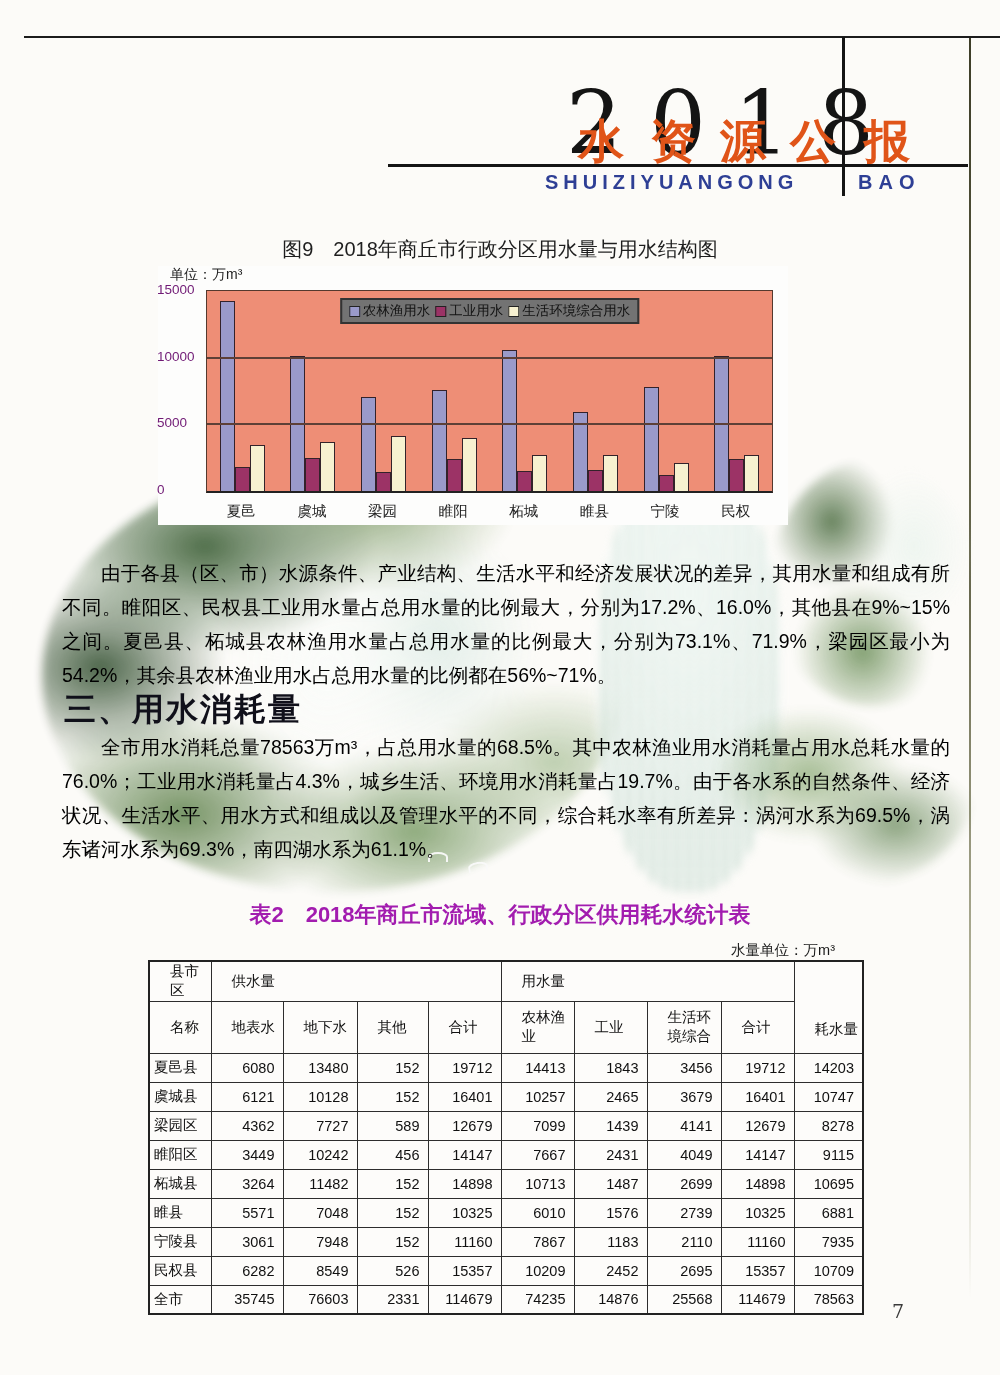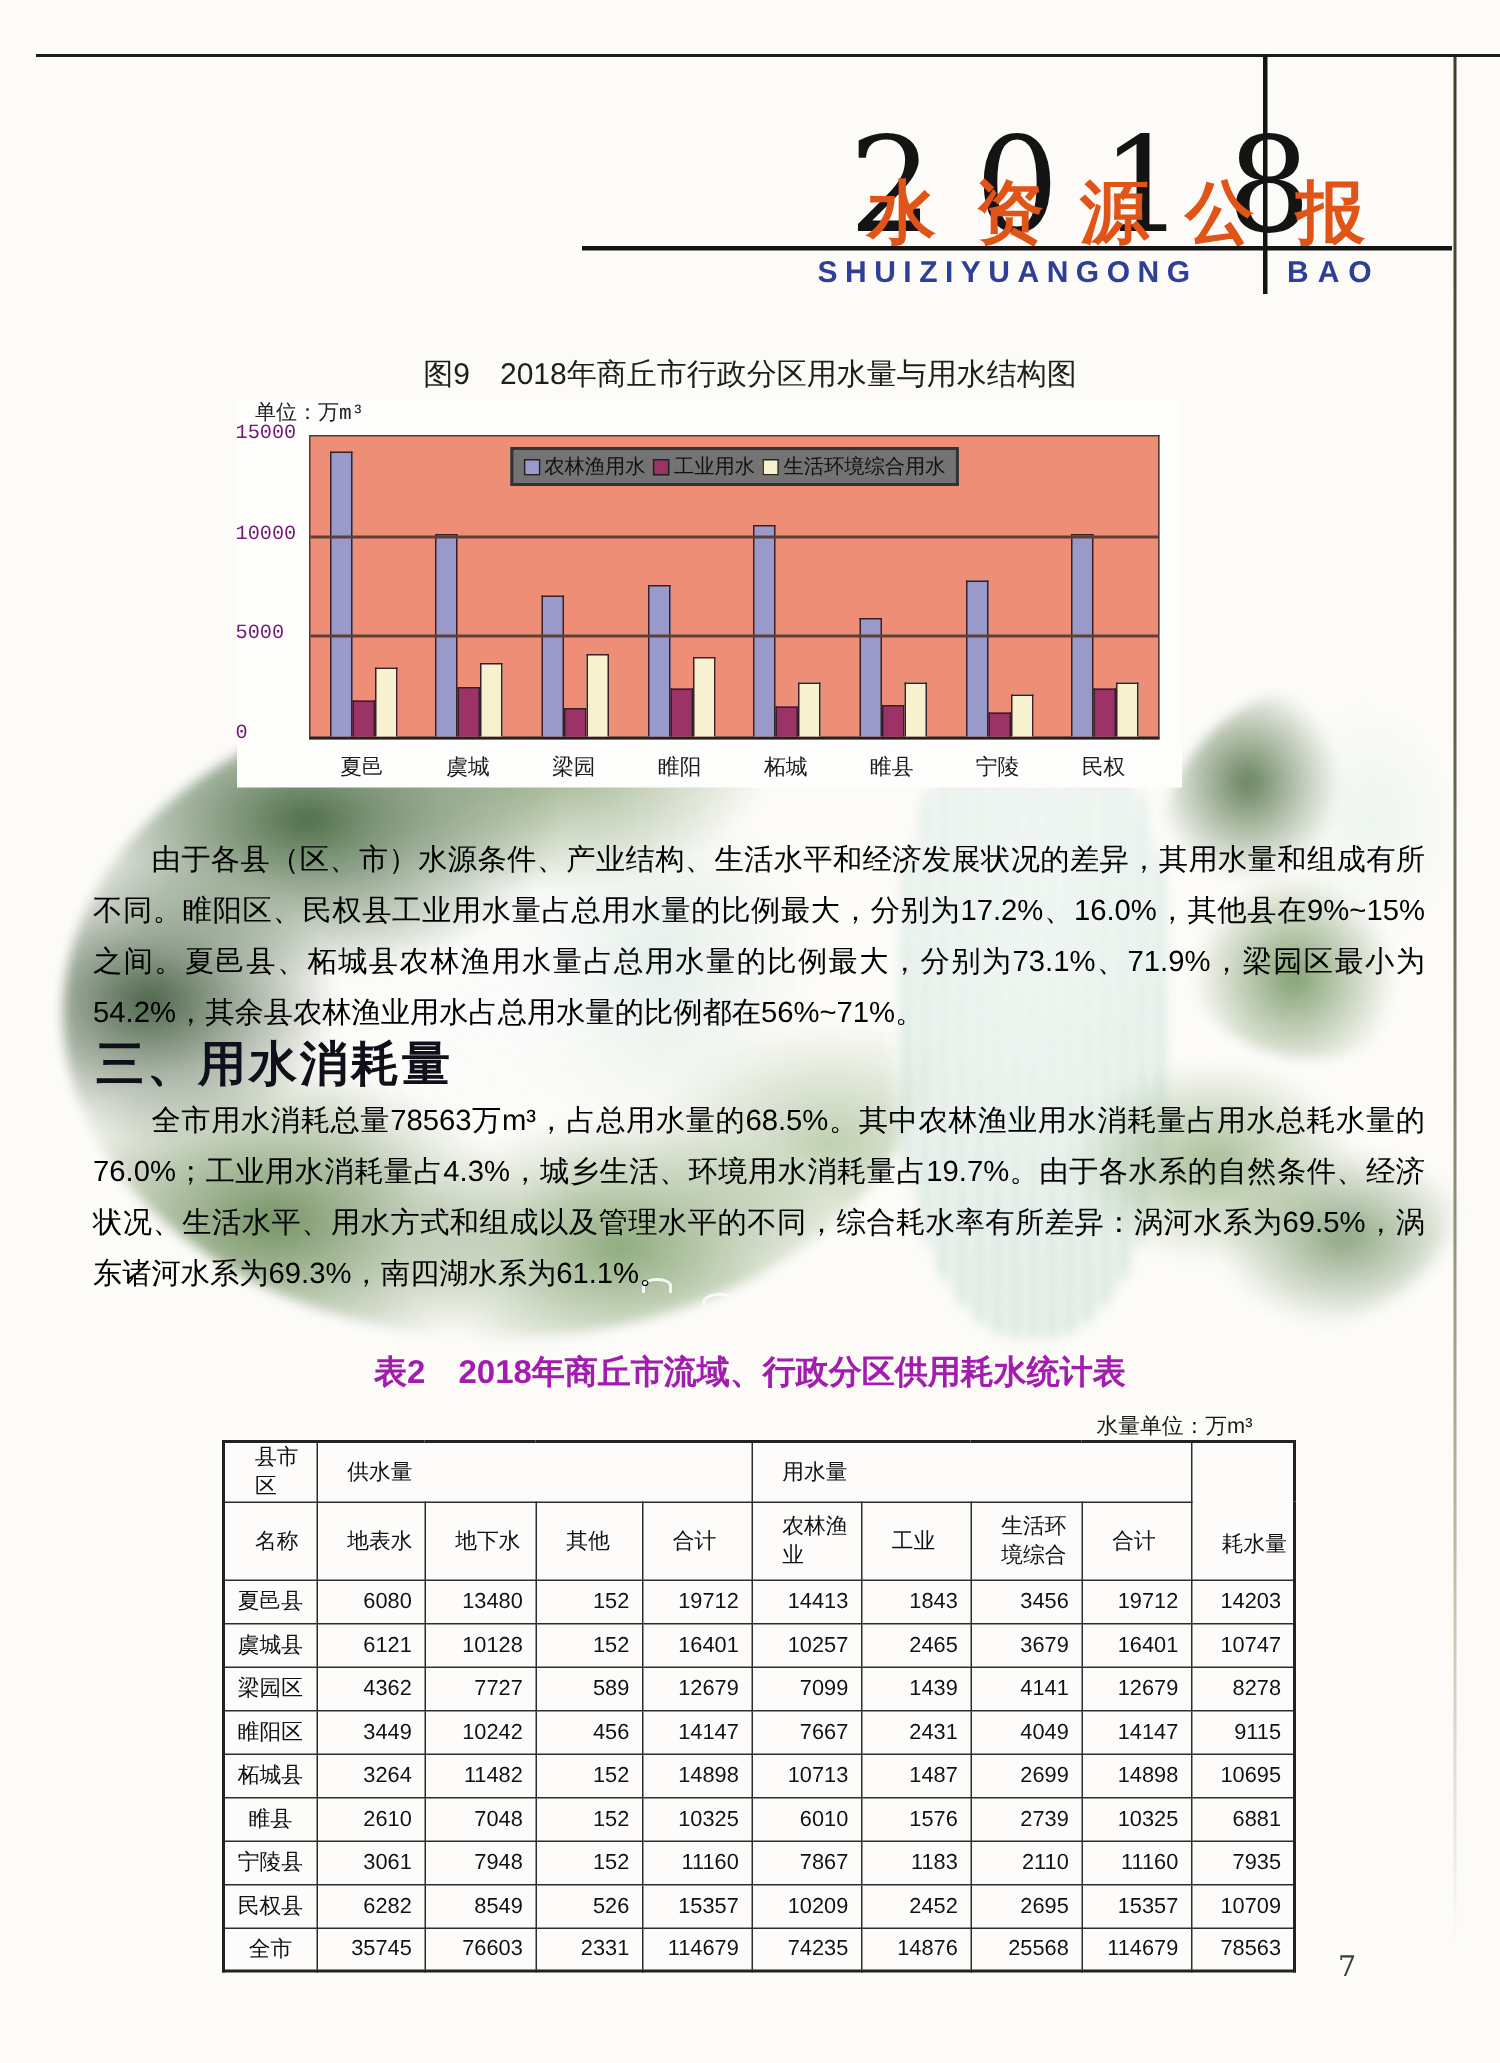--- a/index.html
+++ b/index.html
@@ -52,21 +52,21 @@
   #wm-right-low{left:700px;top:698px;width:272px;height:192px;border-radius:50%;
     filter:blur(5px);opacity:.8;background:
     radial-gradient(45% 45% at 40% 40%, rgba(120,156,96,.8), rgba(120,156,96,0) 78%),
     radial-gradient(40% 40% at 72% 66%, rgba(80,118,64,.8), rgba(80,118,64,0) 78%);}
   .bird{position:absolute;width:16px;height:8px;border:2px solid #fafafa;border-bottom:none;
     border-radius:50% 50% 0 0;opacity:.95;}
   #bird-1{left:428px;top:852px;} #bird-2{left:468px;top:862px;transform:rotate(-8deg);}
 
   
   #fig-caption{left:150px;top:236px;width:700px;text-align:center;font-size:20px;color:#1e1e1e;z-index:2;}
-  #chart{left:158px;top:266px;width:630px;background:#fdfdfc;z-index:2;padding-bottom:4px;font-family:Liberation Mono, monospace;}
+  #chart{left:158px;top:266px;width:630px;background:#fdfdfc;z-index:2;padding-bottom:4px;}
   #chart-unit{font-size:14px;color:#222;margin:0 0 6px 12px;}
   #plot-wrap{position:relative;margin-left:48px;}
   #chart-plot{position:relative;width:565px;height:200px;background:#ee8e76;
     border:1px solid #54392e;border-bottom:2px solid #222;box-sizing:content-box;}
   .gridline{position:absolute;left:0;width:100%;height:2px;background:#5d4037;}
   .ytick{position:absolute;left:-50px;width:44px;text-align:left;font-size:13.5px;color:#701a75;}
   #chart-bars{position:absolute;left:0;bottom:0;width:100%;height:100%;
     display:flex;justify-content:space-around;align-items:flex-end;}
   .bar-group{display:flex;align-items:flex-end;}
   .bar{width:15px;border:1px solid #33222a;border-bottom:none;box-sizing:border-box;}
@@ -93,21 +93,21 @@
   #stats-table{left:148px;top:960px;z-index:3;border-collapse:collapse;table-layout:fixed;
     width:714px;font-size:14.5px;background:rgba(253,253,251,.55);}
   #stats-table td,#stats-table th{border:1.5px solid #2d2d2d;font-weight:normal;
     padding:0 4px;overflow:hidden;}
   #stats-table{border:2px solid #222;}
   #stats-table thead tr:first-child{height:40px;}
   #stats-table thead tr:last-child{height:52px;}
   #stats-table tbody tr{height:29px;}
   #stats-table th{text-align:left;vertical-align:middle;padding-left:20px;}
   th.consume{vertical-align:bottom !important;padding-bottom:14px !important;}
-  #stats-table td.name{text-align:center;}
+  #stats-table td.name{text-align:left;}
   #stats-table td.num{text-align:right;padding-right:8px;}
 
   #page-number{left:892px;top:1300px;font-size:19px;font-family:"DejaVu Serif",serif;color:#3a3a3a;z-index:3;}
 </style>
 </head>
 <body>
 
 <div class="abs" id="top-rule"></div>
 <div class="abs" id="scan-edge"></div>
 
@@ -299,21 +299,21 @@
         <td class="num">152</td>
         <td class="num">14898</td>
         <td class="num">10713</td>
         <td class="num">1487</td>
         <td class="num">2699</td>
         <td class="num">14898</td>
         <td class="num">10695</td>
       </tr>
       <tr>
         <td class="name">睢县</td>
-        <td class="num">2610</td>
+        <td class="num">5571</td>
         <td class="num">7048</td>
         <td class="num">152</td>
         <td class="num">10325</td>
         <td class="num">6010</td>
         <td class="num">1576</td>
         <td class="num">2739</td>
         <td class="num">10325</td>
         <td class="num">6881</td>
       </tr>
       <tr>

